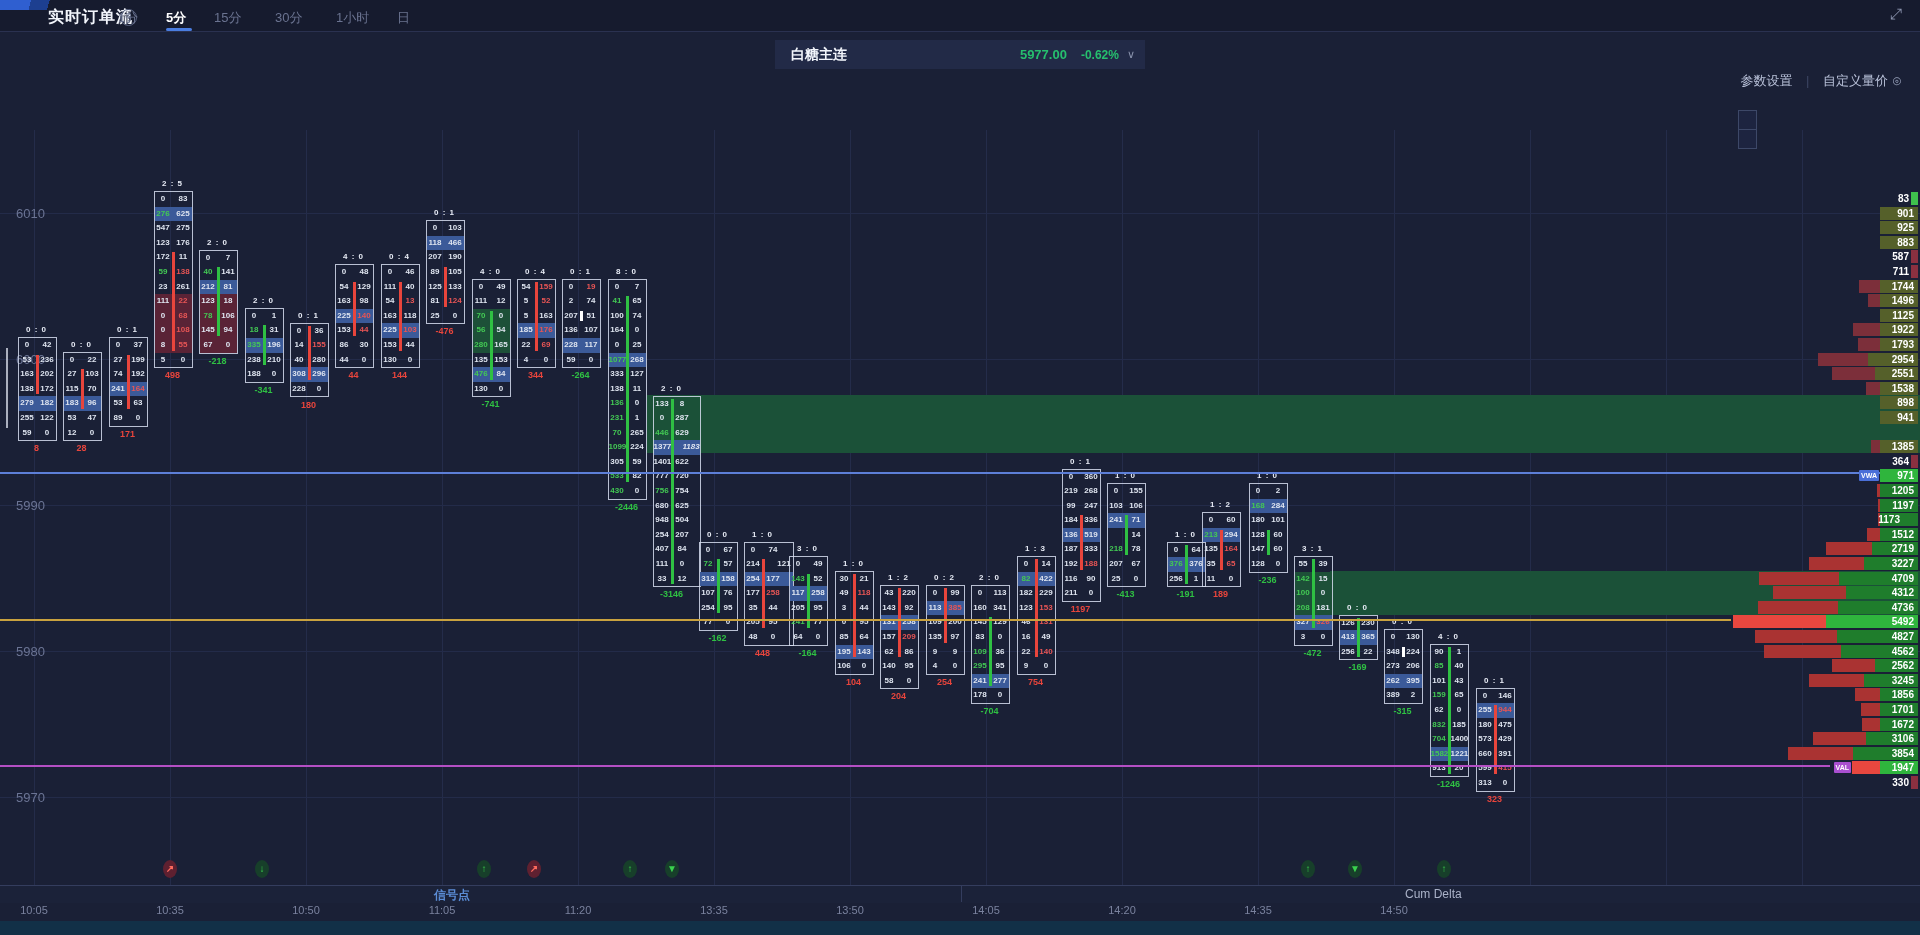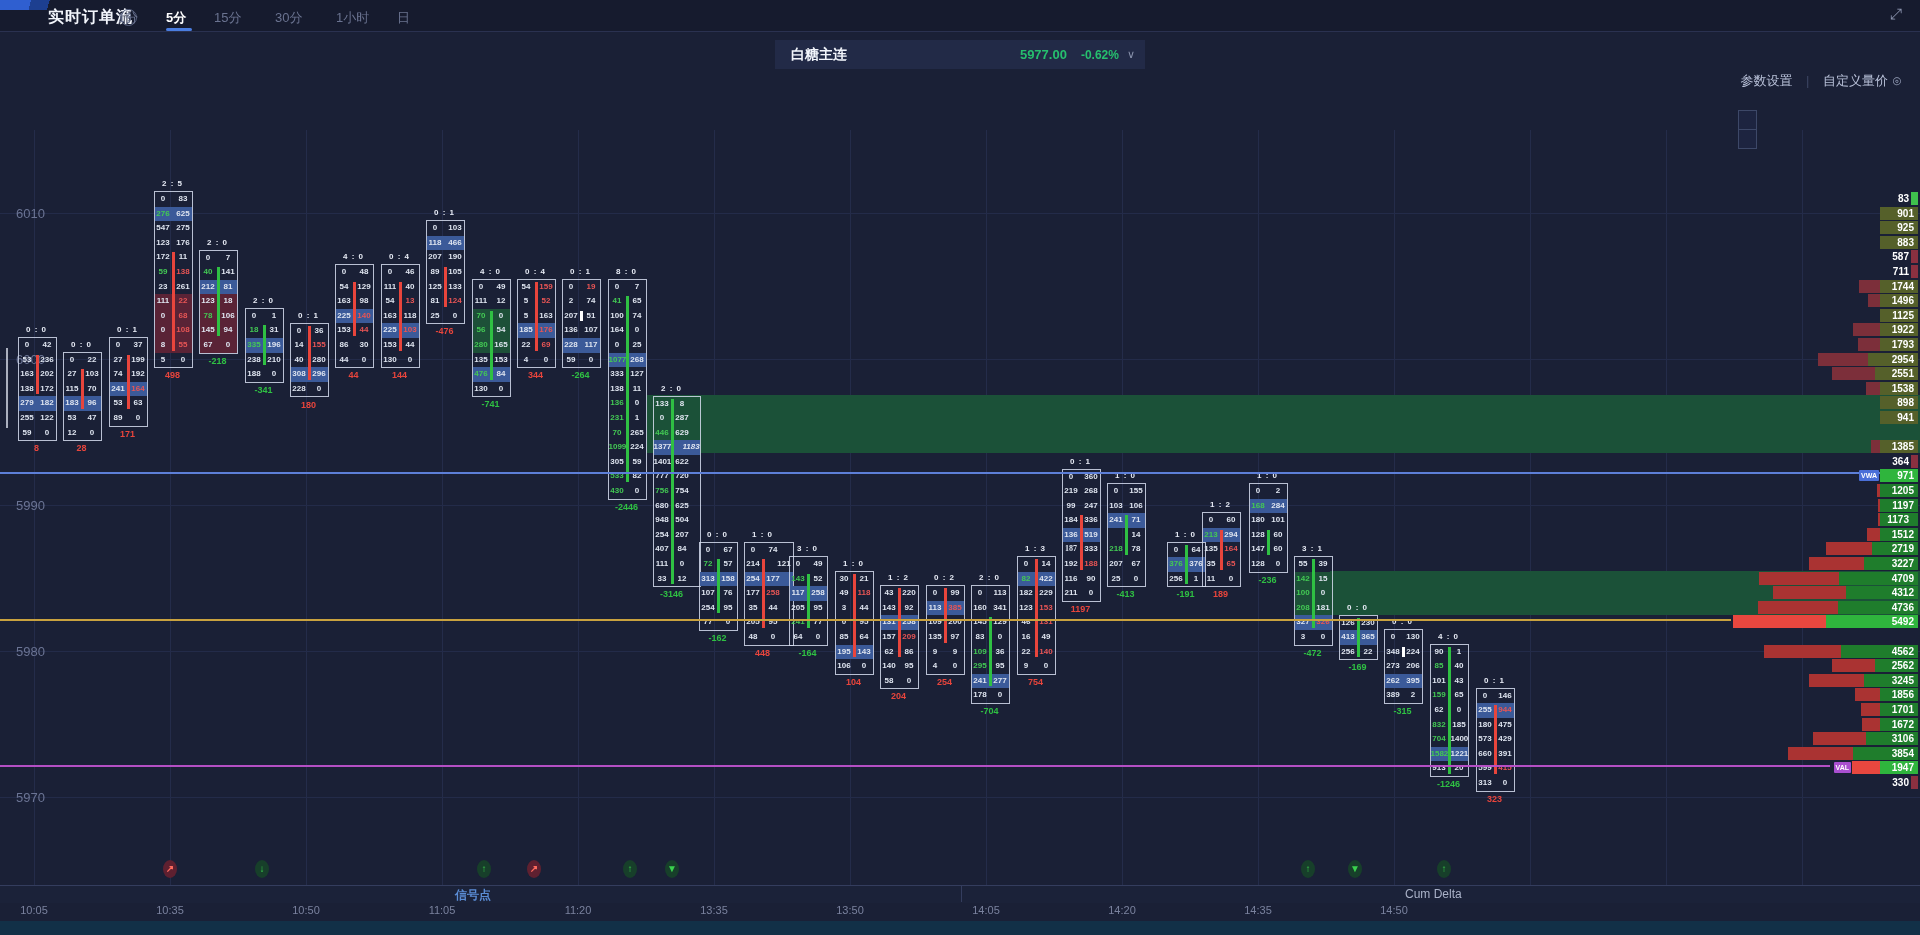--- a/index.html
+++ b/index.html
@@ -963,21 +963,21 @@
           </div>
           <div class="crow" style="height: 14.6px;">
             <div class="cell" style="line-height: 14.6px; color: rgb(223, 229, 240);">184</div>
             <div class="cell" style="line-height: 14.6px; color: rgb(223, 229, 240); margin-left: 3px;">336</div>
           </div>
           <div class="crow" style="height: 14.6px; background: rgb(59, 90, 153);">
             <div class="cell" style="line-height: 14.6px; color: rgb(223, 229, 240);">136</div>
             <div class="cell" style="line-height: 14.6px; color: rgb(223, 229, 240); margin-left: 3px;">519</div>
           </div>
           <div class="crow" style="height: 14.6px;">
-            <div class="cell" style="line-height: 14.6px; color: rgb(223, 229, 240); font-family: Liberation Serif, serif;">187</div>
+            <div class="cell" style="line-height: 14.6px; color: rgb(223, 229, 240);">187</div>
             <div class="cell" style="line-height: 14.6px; color: rgb(223, 229, 240); margin-left: 3px;">333</div>
           </div>
           <div class="crow" style="height: 14.6px;">
             <div class="cell" style="line-height: 14.6px; color: rgb(223, 229, 240);">192</div>
             <div class="cell" style="line-height: 14.6px; color: rgb(232, 85, 85); margin-left: 3px;">188</div>
           </div>
           <div class="crow" style="height: 14.6px;">
             <div class="cell" style="line-height: 14.6px; color: rgb(223, 229, 240);">116</div>
             <div class="cell" style="line-height: 14.6px; color: rgb(223, 229, 240); margin-left: 3px;">90</div>
           </div>
@@ -1350,21 +1350,21 @@
         <div class="pnum" style="right: 6px; width: 80px;">1205</div>
       </div>
       <div class="prow" style="top: 498.5px; z-index: 50; left: 0px; width: 1920px;">
         <div style="position: absolute; top: 0px; height: 13px; width: 38px; right: 2px; background: rgb(31, 125, 44);"></div>
         <div style="position: absolute; top: 0px; height: 13px; width: 2px; right: 40px; background: rgb(170, 51, 50);"></div>
         <div class="pnum" style="right: 6px; width: 80px;">1197</div>
       </div>
       <div class="prow" style="top: 513.1px; z-index: 50; left: 0px; width: 1920px;">
         <div style="position: absolute; top: 0px; height: 13px; width: 38px; right: 2px; background: rgb(31, 125, 44);"></div>
         <div style="position: absolute; top: 0px; height: 13px; width: 2px; right: 40px; background: rgb(170, 51, 50);"></div>
-        <div class="pnum" style="right: 11px; width: 80px;">1173</div>
+        <div class="pnum" style="right: 20px; width: 80px;">1173</div>
       </div>
       <div class="prow" style="top: 527.7px; z-index: 50; left: 0px; width: 1920px;">
         <div style="position: absolute; top: 0px; height: 13px; width: 38px; right: 2px; background: rgb(31, 125, 44);"></div>
         <div style="position: absolute; top: 0px; height: 13px; width: 13px; right: 40px; background: rgb(170, 51, 50);"></div>
         <div class="pnum" style="right: 6px; width: 80px;">1512</div>
       </div>
       <div class="prow" style="top: 542.3px; z-index: 50; left: 0px; width: 1920px;">
         <div style="position: absolute; top: 0px; height: 13px; width: 46px; right: 2px; background: rgb(31, 125, 44);"></div>
         <div style="position: absolute; top: 0px; height: 13px; width: 46px; right: 48px; background: rgb(170, 51, 50);"></div>
         <div class="pnum" style="right: 6px; width: 80px;">2719</div>
@@ -1386,20 +1386,25 @@
       </div>
       <div class="prow" style="top: 600.7px; z-index: 50; left: 0px; width: 1920px;">
         <div style="position: absolute; top: 0px; height: 13px; width: 80px; right: 2px; background: rgb(31, 125, 44);"></div>
         <div style="position: absolute; top: 0px; height: 13px; width: 80px; right: 82px; background: rgb(170, 51, 50);"></div>
         <div class="pnum" style="right: 6px; width: 80px;">4736</div>
       </div>
       <div class="prow" style="top: 615.3px; z-index: 50; left: 0px; width: 1920px;">
         <div style="position: absolute; top: 0px; height: 13px; width: 92.5px; right: 2px; background: rgb(47, 181, 61);"></div>
         <div style="position: absolute; top: 0px; height: 13px; width: 92.5px; right: 94.5px; background: rgb(232, 71, 63);"></div>
         <div class="pnum" style="right: 6px; width: 80px;">5492</div>
+      </div>
+      <div class="prow" style="top: 629.9px; z-index: 50; left: 0px; width: 1920px;">
+        <div style="position: absolute; top: 0px; height: 13px; width: 81.5px; right: 2px; background: rgb(31, 125, 44);"></div>
+        <div style="position: absolute; top: 0px; height: 13px; width: 81.5px; right: 83.5px; background: rgb(170, 51, 50);"></div>
+        <div class="pnum" style="right: 6px; width: 80px;">4827</div>
       </div>
       <div class="prow" style="top: 644.5px; z-index: 50; left: 0px; width: 1920px;">
         <div style="position: absolute; top: 0px; height: 13px; width: 77px; right: 2px; background: rgb(31, 125, 44);"></div>
         <div style="position: absolute; top: 0px; height: 13px; width: 77px; right: 79px; background: rgb(170, 51, 50);"></div>
         <div class="pnum" style="right: 6px; width: 80px;">4562</div>
       </div>
       <div class="prow" style="top: 659.1px; z-index: 50; left: 0px; width: 1920px;">
         <div style="position: absolute; top: 0px; height: 13px; width: 43px; right: 2px; background: rgb(31, 125, 44);"></div>
         <div style="position: absolute; top: 0px; height: 13px; width: 43px; right: 45px; background: rgb(170, 51, 50);"></div>
         <div class="pnum" style="right: 6px; width: 80px;">2562</div>
@@ -1482,21 +1487,21 @@
     <span>参数设置</span>
     <span class="sep">|</span>
     <span>自定义量价</span>
     <span class="gear">⊙</span>
   </div>
   <div class="minibtn" style="top:110px"></div>
   <div class="minibtn" style="top:129px"></div>
 
   <div id="strip-label"></div>
   <div id="pane-div"></div>
-  <div id="signal-label" style="left:455px">信号点</div>
+  <div id="signal-label" style="left:434px">信号点</div>
   <div id="cumdelta-label" style="left:1405px">Cum Delta</div>
   <div id="bottombar"></div>
 <div class="xlab" style="left: 34px;">10:05</div>
     <div class="xlab" style="left: 170px;">10:35</div>
     <div class="xlab" style="left: 306px;">10:50</div>
     <div class="xlab" style="left: 442px;">11:05</div>
     <div class="xlab" style="left: 578px;">11:20</div>
     <div class="xlab" style="left: 714px;">13:35</div>
     <div class="xlab" style="left: 850px;">13:50</div>
     <div class="xlab" style="left: 986px;">14:05</div>

